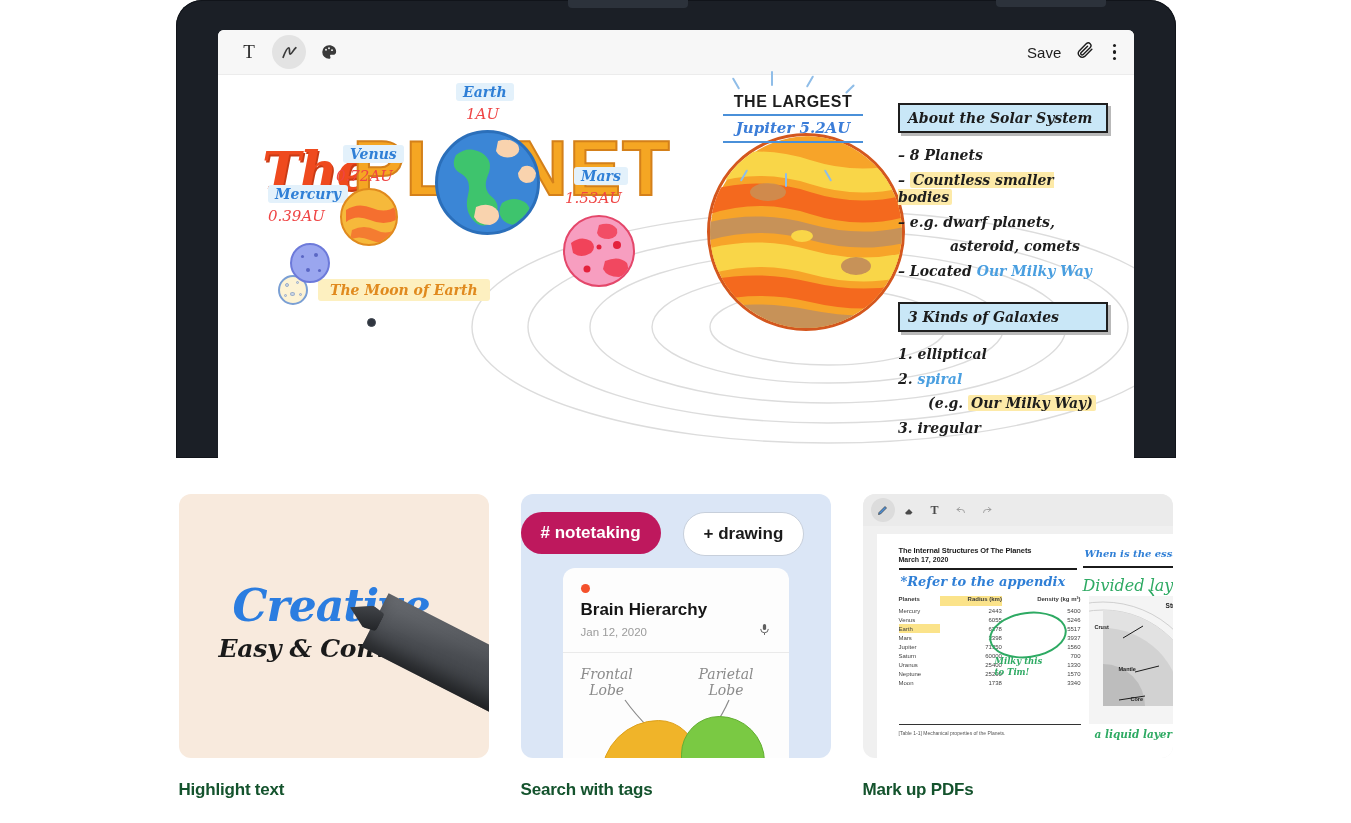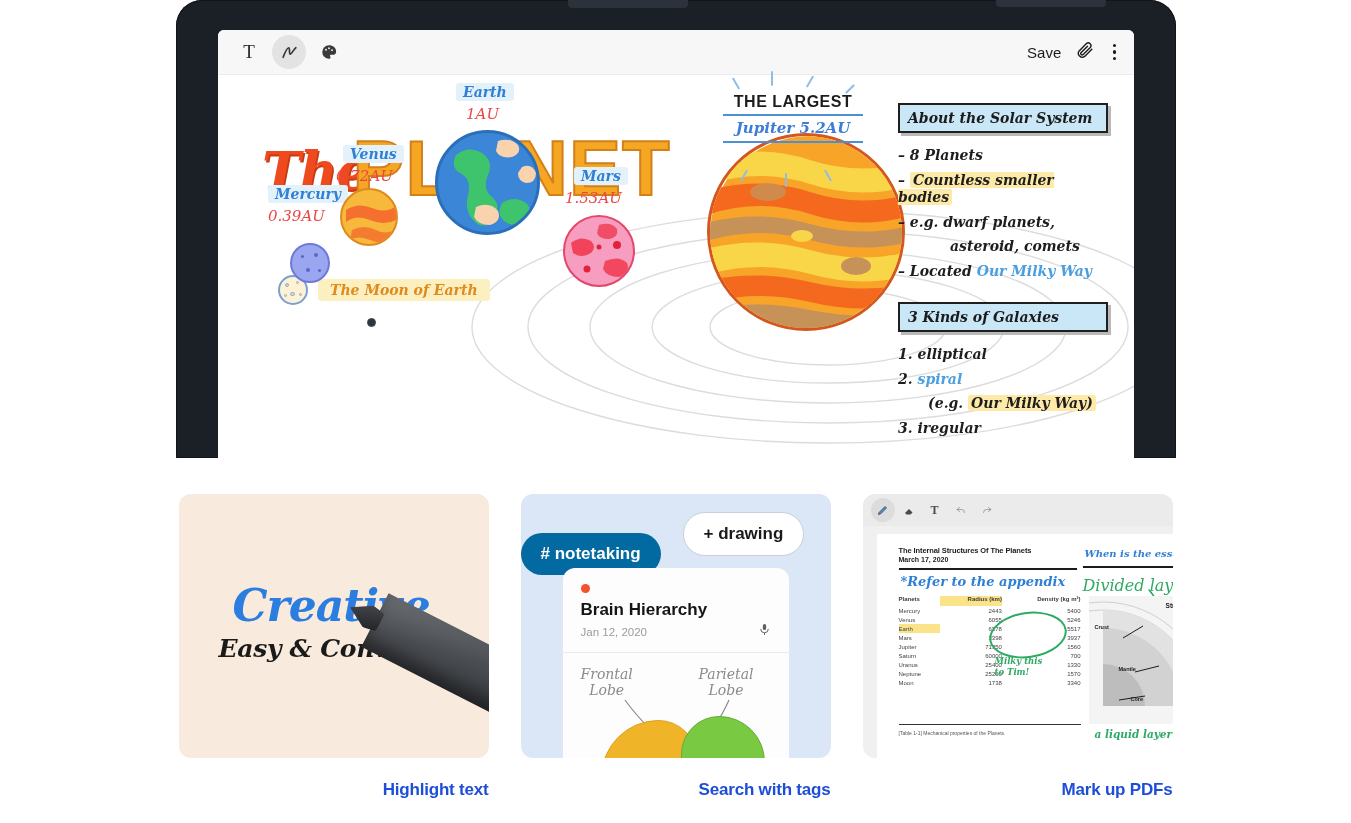--- a/index.html
+++ b/index.html
@@ -171,23 +171,23 @@
     left: 0; top: 494px; width: 1351px;
     display: flex; justify-content: center; gap: 32px;
   }
   .card-wrap { width: 310px; }
   .card-body {
     width: 310px; height: 264px;
     border-radius: 12px;
     position: relative; overflow: hidden;
   }
   .card-caption {
-    text-align: right;
+    text-align: left;
     margin-top: 22px;
-    font-size: 17px; font-weight: 700; color: #1d4ed8;
+    font-size: 17px; font-weight: 700; color: #14532d;
     letter-spacing: -.2px;
   }
 
   
   #card-highlight { background: #f8eadd; }
   #creative-word {
     position: absolute; left: 54px; top: 86px;
     font-family: "DejaVu Serif", serif; font-style: italic; font-weight: 700;
     font-size: 44px; color: #2b7de0; letter-spacing: -1px;
   }
@@ -215,21 +215,21 @@
   }
 
   
   #card-tags { background: #dbe6f6; }
   .tag-pill {
     position: absolute;
     font-size: 17px; font-weight: 700;
     padding: 11px 20px; border-radius: 22px;
     white-space: nowrap;
   }
-  #tag-notetaking { left: 0px; top: 18px; background: #0369a1; color: #fff; margin-top: 21px; }
+  #tag-notetaking { left: 0px; top: 18px; background: #be185d; color: #fff; }
   #tag-drawing { left: 162px; top: 18px; background: #fff; color: #1a1a1a; border: 1.5px solid #c7cfdb; }
   #note-card {
     position: absolute; left: 42px; top: 74px;
     width: 226px; height: 200px;
     background: #fdfdfd; border-radius: 12px 12px 0 0;
     overflow: hidden;
   }
   #note-card-dot { position: absolute; left: 18px; top: 16px; width: 9px; height: 9px; border-radius: 50%; background: #f4512c; }
   #note-card-title { position: absolute; left: 18px; top: 32px; font-size: 17px; font-weight: 700; color: #151515; }
   #note-card-date { position: absolute; left: 18px; top: 58px; font-size: 11.5px; color: #9b9b9b; }

